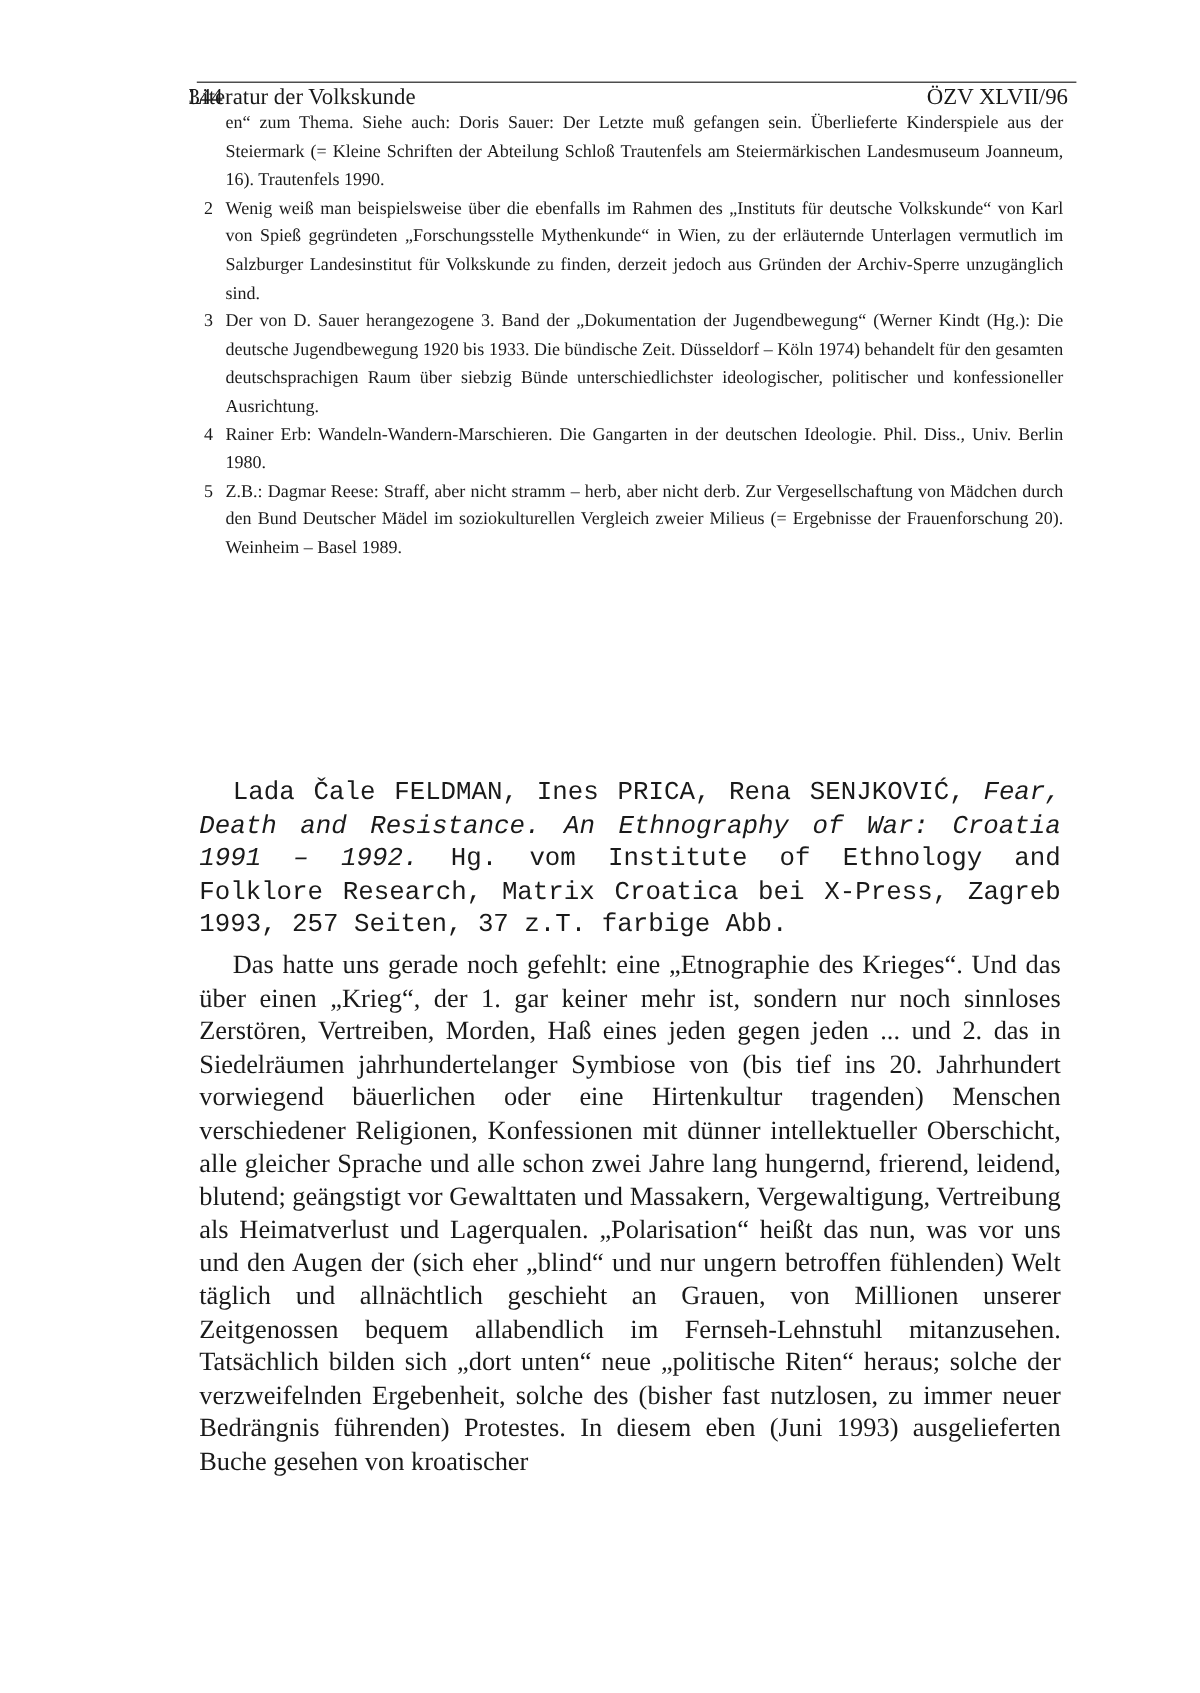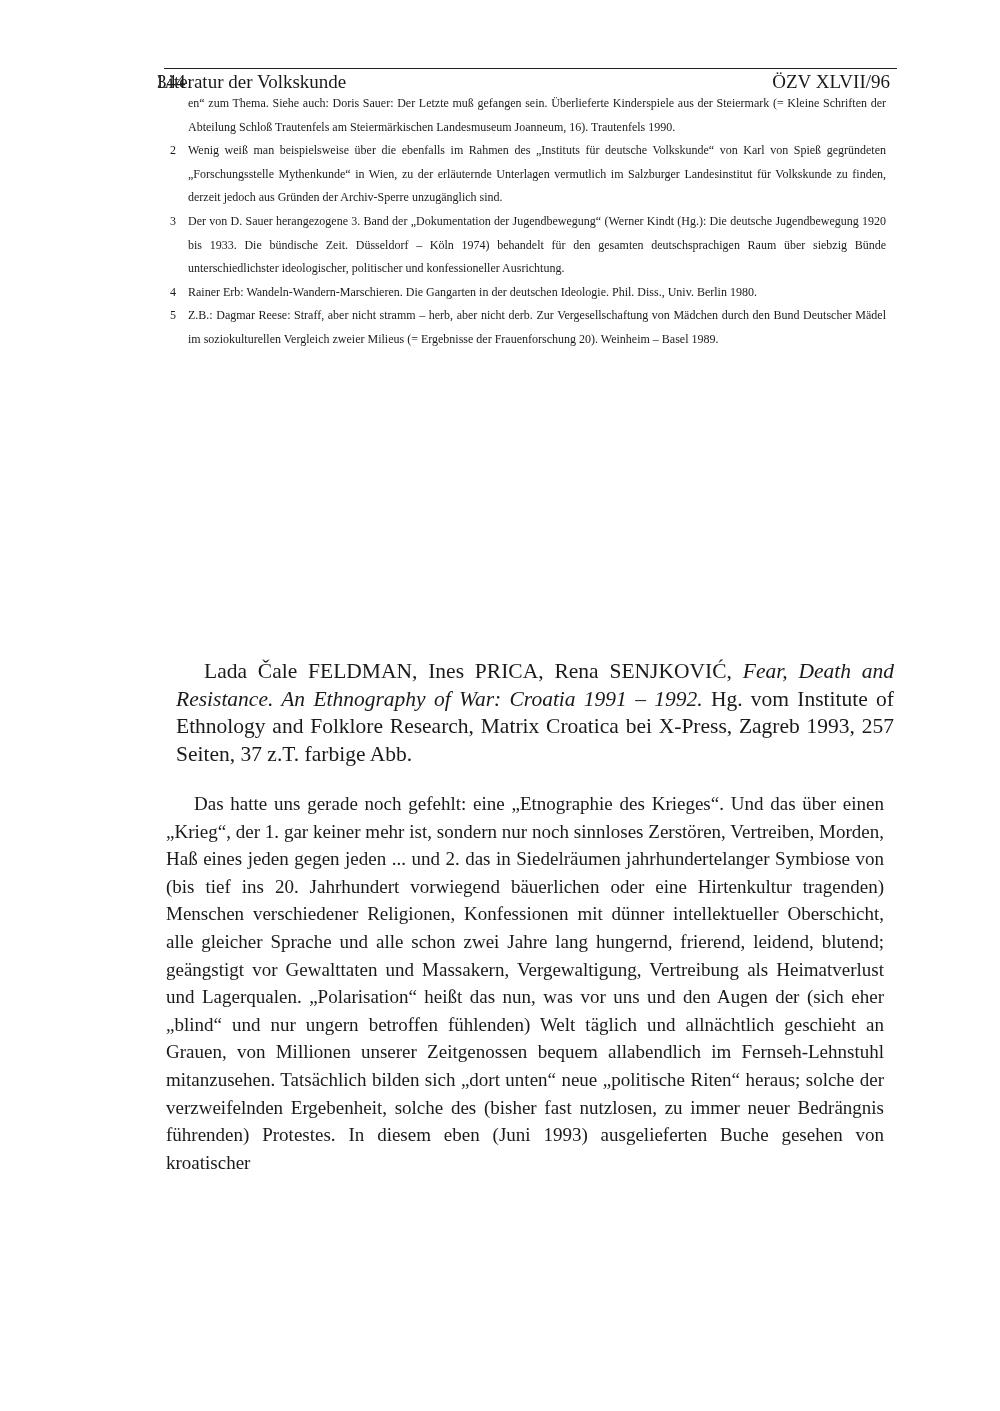--- a/index.html
+++ b/index.html
@@ -6,30 +6,30 @@
     body { width: 1000px; height: 1411px; position: relative; overflow: hidden;
            font-family: "Liberation Serif", "DejaVu Serif", serif; color: #1a1a1a; }
     .header { position: absolute; left: 157px; top: 34px; width: 733px; height: 24px; margin-top: 36px; }
     .header span { position: absolute; top: 0; font-size: 19px; line-height: 24px; }
     .pg { left: 0; }
     .run { left: 0; right: 0; text-align: left; }
     .jr { right: 0; }
     .rule { position: absolute; left: 164px; top: 68px; width: 733px; height: 0;
             border-top: 1.5px solid #222; }
     .notes { position: absolute; left: 188px; top: 92px; width: 698px;
-             font-size: 12px; line-height: 23.6px; }
+             font-size: 15px; line-height: 23.6px; }
     .note { position: relative; text-align: justify; margin: 0; hyphens: manual; }
     .note .num { position: absolute; left: -18px; top: 0; }
     .note.first { }
     .ref { position: absolute; left: 166px; top: 648px; width: 718px;
-           font-size: 21.5px; line-height: 27.5px; text-align: justify; margin: 10px; }
+           font-size: 21.5px; line-height: 27.5px; text-align: justify; margin: 0; font-family: Liberation Mono, monospace; }
     .ref .indent { display: inline-block; width: 28px; }
     .ref i { font-style: italic; }
     .body { position: absolute; left: 166px; top: 790px; width: 718px;
-            font-size: 19px; line-height: 27.6px; text-align: justify; margin: 0; }
+            font-size: 22px; line-height: 27.6px; text-align: justify; margin: 0; }
     .body .indent { display: inline-block; width: 28px; }
   </style>
 </head>
 <body>
 
 <div class="header">
   <span class="pg">344</span>
   <span class="run">Literatur der Volkskunde</span>
   <span class="jr">ÖZV XLVII/96</span>
 </div>

